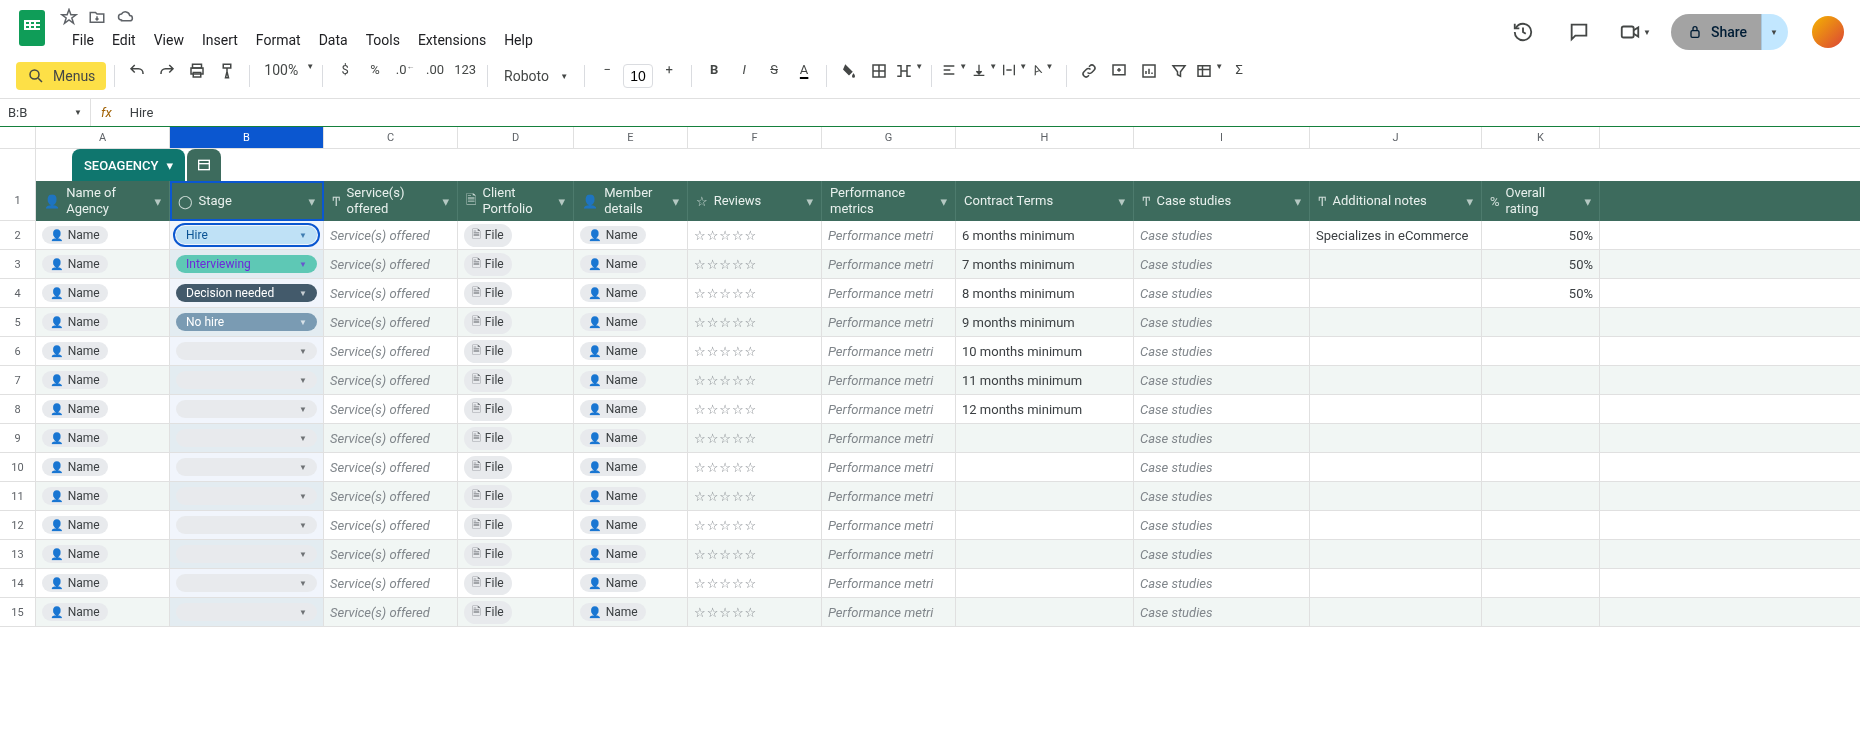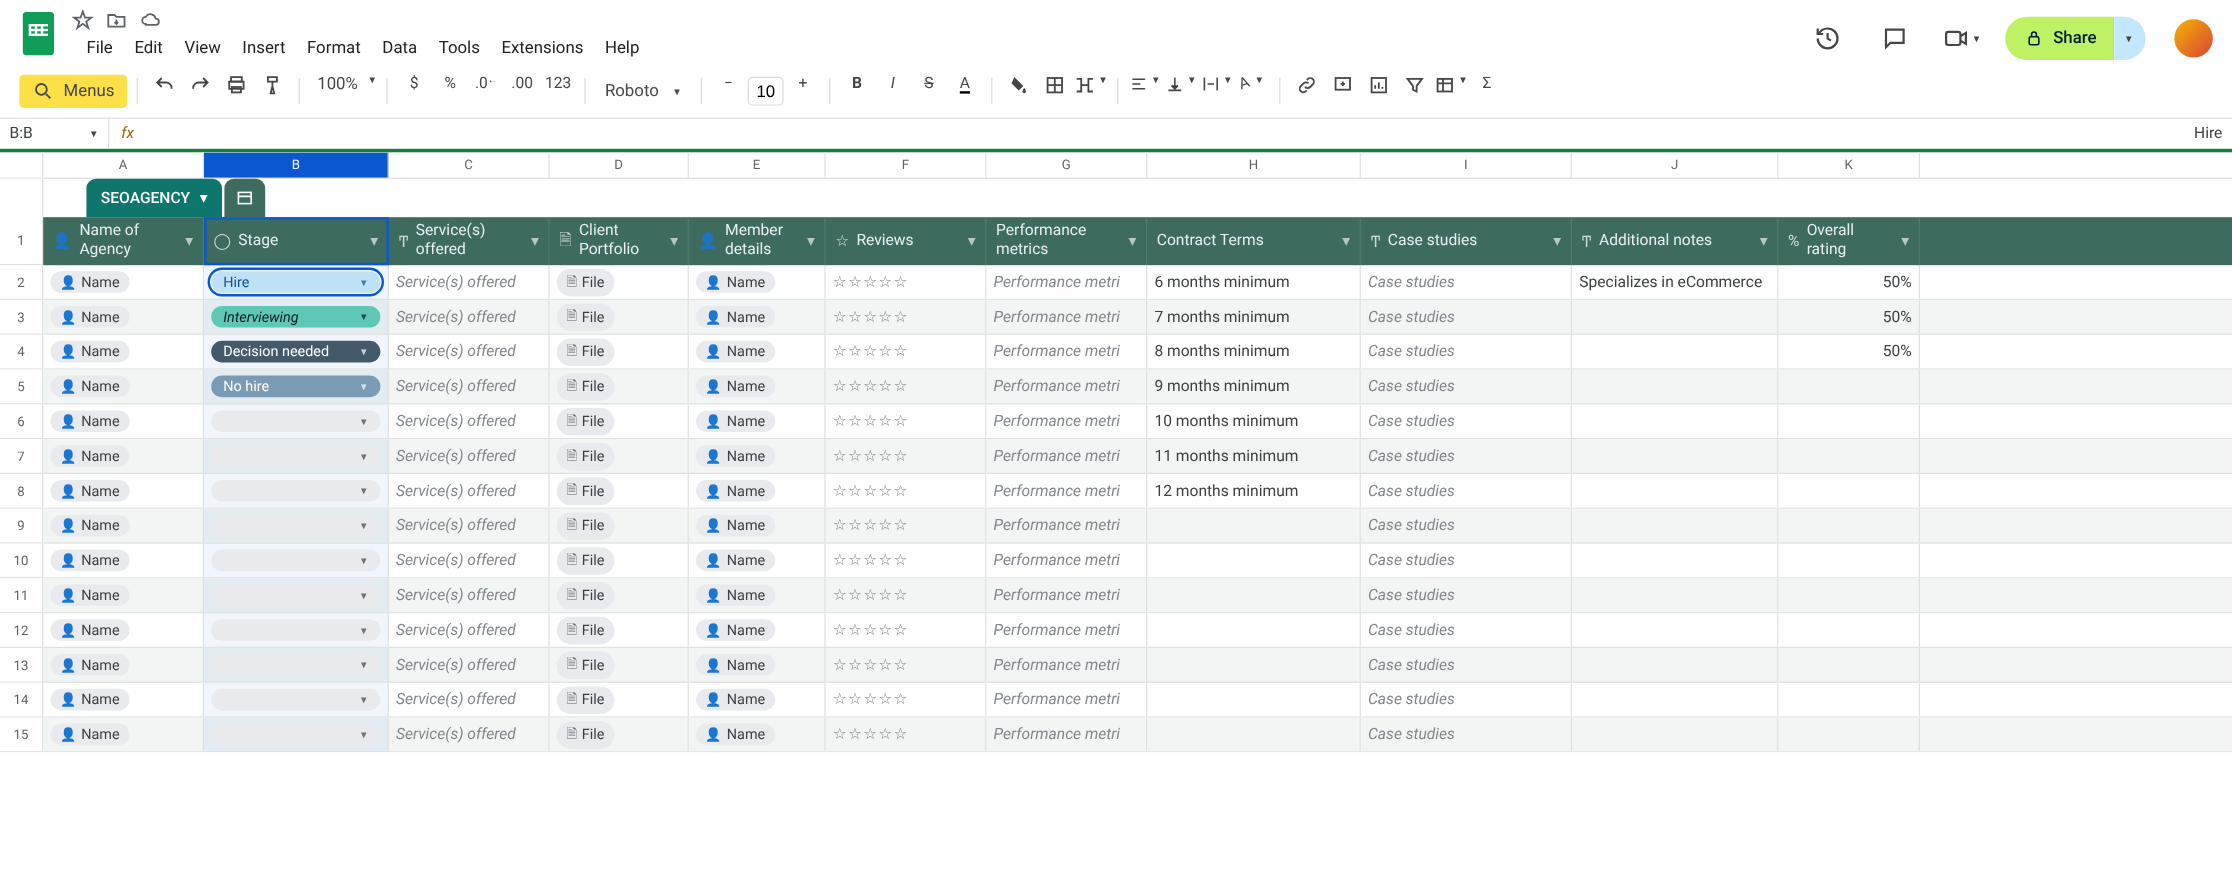--- a/index.html
+++ b/index.html
@@ -14,37 +14,37 @@
   .logo-ico::after { top: 10px; left: 5px; width: 2px; height: 10px; box-shadow: 5px 0 0 #fff, 10px 0 0 #fff; }
   .title-area { flex: 1; display: flex; flex-direction: column; gap: 2px; }
   .title-row { display: flex; align-items: center; gap: 10px; }
   .doc-title { font-size: 18px; color: #3c4043; padding: 2px 6px; }
   .title-ico { color: #5f6368; cursor: pointer; display:flex; }
   .menu-row { display: flex; gap: 2px; padding-left: 4px; }
   .menu-item { padding: 4px 8px; font-size: 14px; color: #202124; border-radius: 4px; cursor: pointer; }
   .header-right { display: flex; align-items: center; gap: 16px; padding-top: 4px; }
   .hbtn { width: 40px; height: 40px; display:flex; align-items:center; justify-content:center; color:#444746; cursor:pointer; border-radius:50%; }
   .cam-wrap { display:flex; align-items:center; }
-  .share-btn { display:flex; align-items:center; gap:8px; background:#bef264; border-radius:40px 0 0 40px; padding:10px 14px 10px 16px; font-size:14px; font-weight:500; color:#001d35; cursor:pointer; border-right: 1px solid #a8c9e0;}
+  .share-btn { display:flex; align-items:center; gap:8px; background:#a3a3a3; border-radius:40px 0 0 40px; padding:10px 14px 10px 16px; font-size:14px; font-weight:500; color:#001d35; cursor:pointer; border-right: 1px solid #a8c9e0;}
   .share-dd { background:#c2e7ff; border-radius:0 40px 40px 0; padding:10px 10px 10px 6px; cursor:pointer; display:flex; align-items:center;}
   .avatar { width:32px; height:32px; border-radius:50%; background: linear-gradient(135deg,#f4b400,#db4437); margin-left:8px;}
 
   
   .toolbar { display:flex; align-items:center; gap:2px; padding: 10px 16px 8px; border-bottom: 1px solid #e0e0e0; }
   .search-menu { display:flex; align-items:center; gap:8px; background:#fde047; border:1px solid transparent; padding:4px 10px; border-radius:4px; cursor:pointer; font-size:14px; color:#444746;}
   .tbtn { min-width:28px; height:28px; display:flex; justify-content:center; color:#444746; cursor:pointer; border-radius:4px; font-size:13px;}
   .tsep { width:1px; height:22px; background:#dadce0; margin:0 6px; }
   .zoom-txt { font-size:14px; padding:0 6px;}
   .font-sel { font-size:14px; padding:0 8px; min-width:80px; display:flex; align-items:center; justify-content:space-between;}
   .fsize { width:30px; height:24px; border:1px solid #dadce0; border-radius:4px; text-align:center; font-size:14px;}
   .underline-a { text-decoration: underline; text-decoration-color: #000; text-underline-offset: 3px; text-decoration-thickness: 2px;}
   .dd-arrow { font-size:8px; color:#444746; margin-left:2px;}
 
   
-  .fbar { display:flex; align-items:center; border-bottom:3px solid #15803d; height:28px;text-align:right; }
+  .fbar { display:flex; align-items:center; border-bottom:1px solid #15803d; height:28px; }
   .namebox { width:90px; padding:0 8px; font-size:13px; color:#3c4043; display:flex; align-items:center; justify-content:space-between; }
   .fx { padding:0 10px; color:#a16207; font-style:italic; font-size:13px; border-left:1px solid #e0e0e0; height:100%; display:flex; align-items:center;}
   .finput { flex:1; padding:0 8px; font-size:13px; color:#3c4043;}
 
   
   .grid-area { position:relative; overflow:hidden; }
   .col-headers { display:flex; height:22px; background:#fff; border-bottom:1px solid #e0e0e0;}
   .corner { width:36px; border-right:1px solid #e0e0e0;}
   .ch { text-align:center; font-size:11px; color:#5f6368; border-right:1px solid #e0e0e0; display:flex; align-items:center; justify-content:center; position:relative;}
   .ch.sel { background:#0b57d0; color:#fff;}
@@ -73,21 +73,21 @@
   .drow.even { background:#f1f6f4;}
   .dcell { display:flex; align-items:center; padding:0 6px; font-size:13px; color:#3c4043; border-right:1px solid #e0e0e0; overflow:hidden; white-space:nowrap;}
   .dcell.it { font-style:italic; color:#80868b;}
   .dcell.rt { justify-content:flex-end;}
   
   .chip { display:inline-flex; align-items:center; gap:4px; background:#e8eaed; border-radius:12px; padding:2px 8px; font-size:12px; color:#3c4043;}
   .chip-ico { font-size:11px; color:#5f6368;}
   
   .pill { display:inline-flex; align-items:center; border-radius:12px; padding:2px 10px; font-size:12px; flex:1; justify-content:space-between;}
   .pill.hire { background:#bfe1f6; color:#0b5394;}
-  .pill.interviewing { background:#5ec8b5; color:#0f172a;font-style:italic;}
+  .pill.interviewing { background:#5ec8b5; color:#6d28d9;}
   .pill.decision { background:#435a6b; color:#fff;}
   .pill.nohire { background:#7a9bb3; color:#fff;}
   .pill.empty { background:#e8eaed; color:#3c4043; min-height:18px;}
   .pill .pdd { font-size:8px; opacity:0.7;}
   
   .stars { color:#80868b; letter-spacing:1px; font-size:13px;}
   
   
   .col-b-sel .dcell:nth-child(2) { background: rgba(11,87,208,0.06);}
   .thead-row .thcell:nth-child(2) { outline: 2px solid #0b57d0; outline-offset:-2px; z-index:2;}

